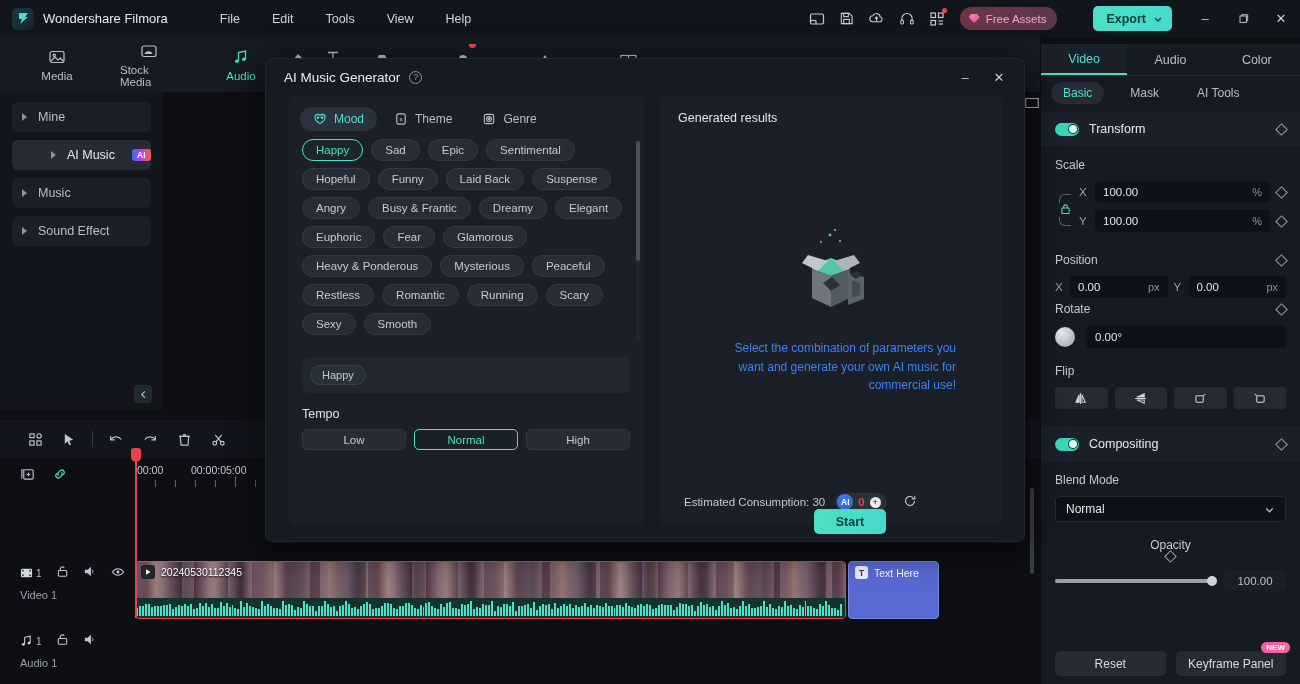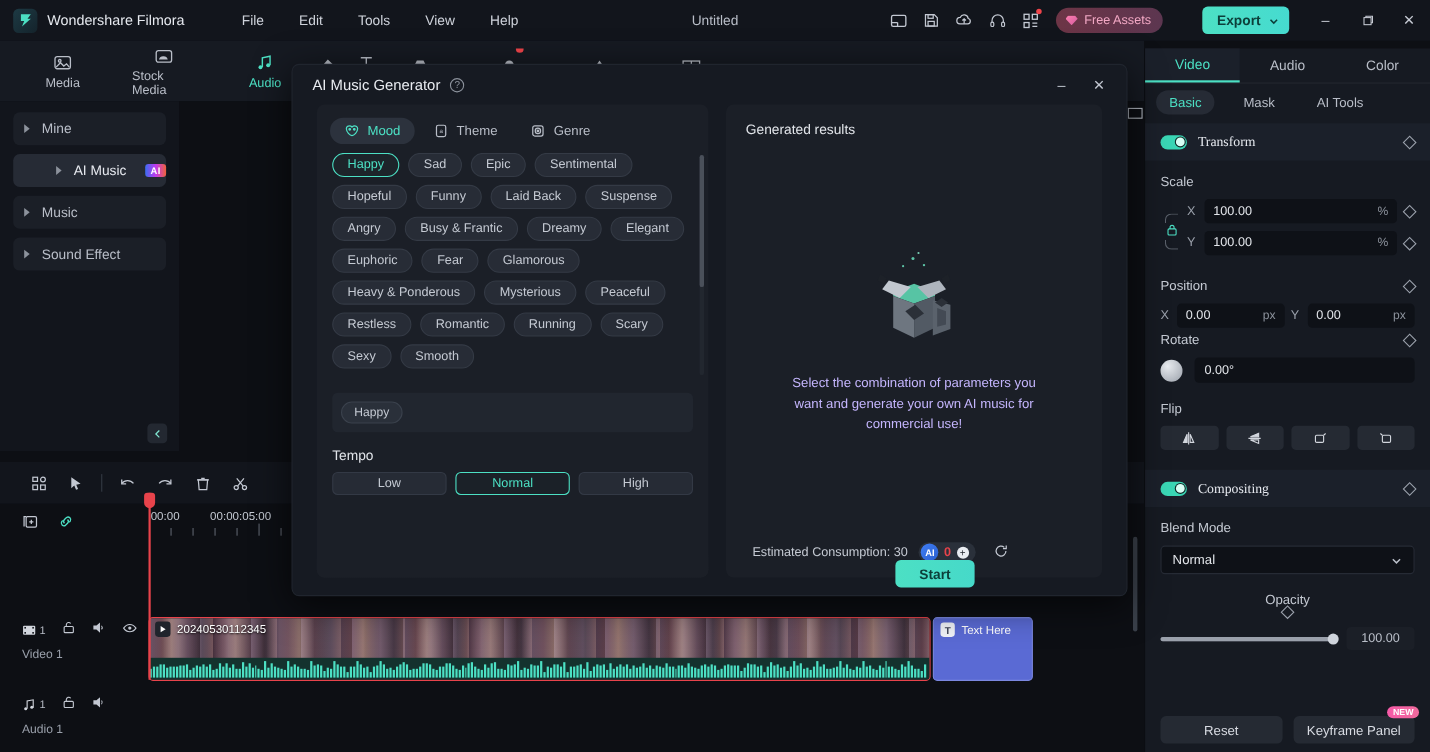--- a/index.html
+++ b/index.html
@@ -132,21 +132,21 @@
   .rp-tab.active { color:#4ce0c4; background:#1b202a; border-bottom:2px solid #4ce0c4; }
   .rp-subtabs { display:flex; align-items:center; height:34px; padding: 0 10px; gap: 14px; }
   .rp-sub {
     font-size:12px; color:#b9bec8; padding: 4px 12px; border-radius: 11px;
   }
   .rp-sub.active { color:#4ce0c4; background:#262b35; }
   .section-head {
     height:34px; background:#1b202a; display:flex; align-items:center;
     padding: 0 14px; justify-content: space-between; margin-top: 2px;
   }
-  .sh-left { display:flex; align-items:center; gap:10px; font-size:12.5px; color:#e6e9ef;font-family:Liberation Serif, serif; }
+  .sh-left { display:flex; align-items:center; gap:10px; font-size:12.5px; color:#e6e9ef; }
   .toggle {
     width:24px; height:13px; border-radius:7px; background:#3ad6b4; position:relative;
   }
   .toggle .knob { position:absolute; right:1.5px; top:1.5px; width:10px;height:10px;border-radius:50%;background:#0e2a26;}
   .toggle .knob::after{content:'';position:absolute;inset:1px;border-radius:50%;background:#d8fff5;}
   .diamond {
     width:9px;height:9px;border:1.3px solid #9aa0ab; transform:rotate(45deg);
   }
   .prop-body { padding: 12px 14px 0 14px; }
   .prop-label { font-size:12px; color:#c5cad3; margin-bottom:9px; display:flex; justify-content:space-between; align-items:center;}
@@ -321,21 +321,21 @@
   .seg.sel { border-color:#4ce0c4; color:#4ce0c4; background:#21313122; }
   .duration-label { margin: 12px 0 0 14px; font-size:12.5px; color:#c5cad3; }
   .left-fade {
     position:absolute; left:0; right:0; bottom:0; height:26px; border-radius:0 0 7px 7px;
     background: linear-gradient(to bottom, rgba(27,31,39,0), #1b1f27 70%);
   }
   .gr-title { font-size:12.5px; color:#e2e5ea; }
   .empty-wrap {
     height: 370px; display:flex; flex-direction:column; align-items:center; justify-content:center; gap: 22px;
   }
-  .empty-text { text-align:center; font-size:12px; color:#c4b5fd; line-height:1.55; width:250px; }
+  .empty-text { text-align:right; font-size:12px; color:#3b82f6; line-height:1.55; width:250px; }
   .box-art { width:110px; height:92px; position:relative; }
   .modal-foot { position:absolute; left:0; right:0; bottom:0; height:60px; }
   .consume {
     position:absolute; left:418px; top:12px; display:flex; align-items:center; gap:10px;
     font-size:11.5px; color:#c5cad3;
   }
   .credit-pill {
     display:flex; align-items:center; gap:5px; height:18px; padding: 0 6px 0 2px;
     border-radius:9px; background:#2a303a;
   }
@@ -365,21 +365,20 @@
         </svg>
     </div>
     <div class="brand">Wondershare Filmora</div>
     <div class="menu">
       <div class="menu-item">File</div>
       <div class="menu-item">Edit</div>
       <div class="menu-item">Tools</div>
       <div class="menu-item">View</div>
       <div class="menu-item">Help</div>
     </div>
-    <div class="doc-title">Untitled</div>
 
     <div class="title-right">
       <div class="tb-icon">
         <svg width="16" height="16" viewBox="0 0 16 16" fill="none" stroke="currentColor" stroke-width="1.2">
           <rect x="1.5" y="3" width="13" height="10" rx="1.5"></rect>
             <line x1="1.5" y1="9.5" x2="7" y2="9.5"></line>
             <line x1="7" y1="9.5" x2="7" y2="13"></line>
         </svg>
       </div>
       <div class="tb-icon">

